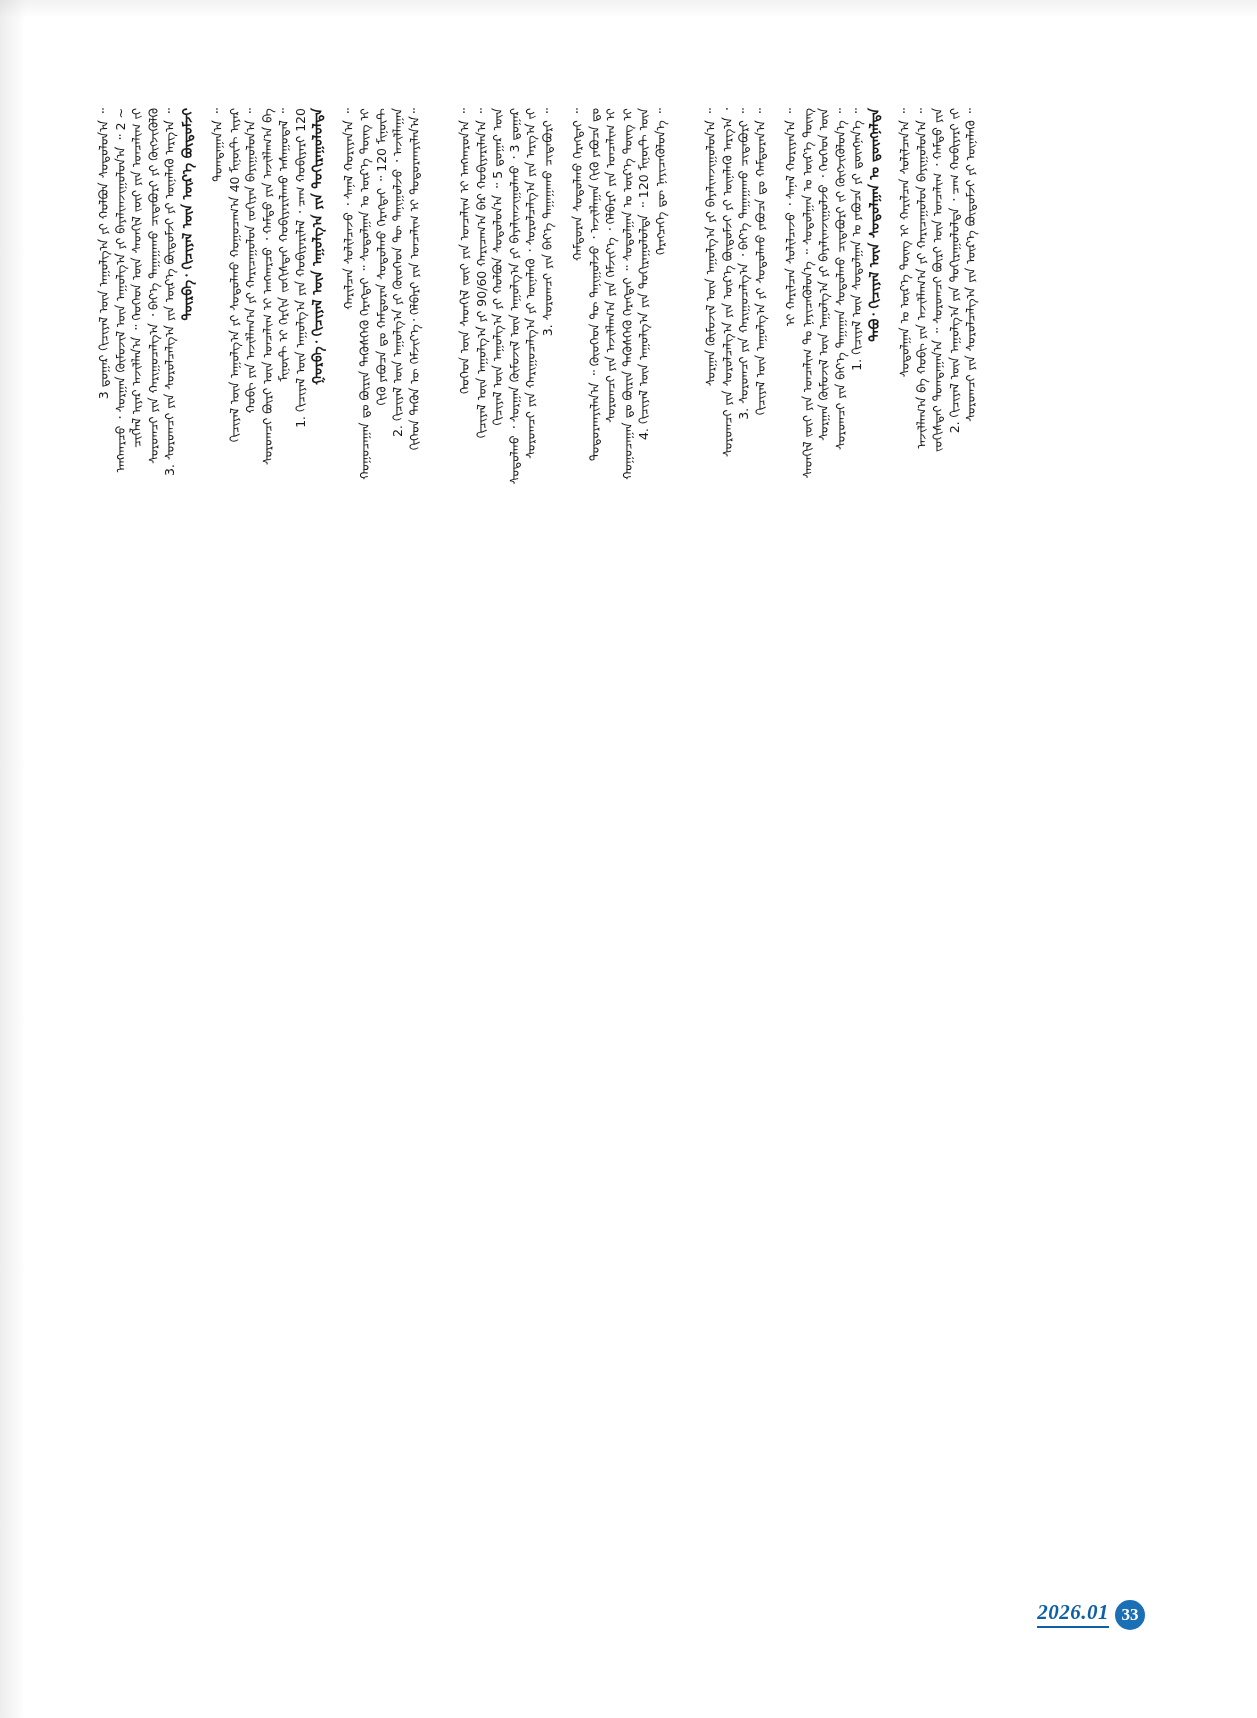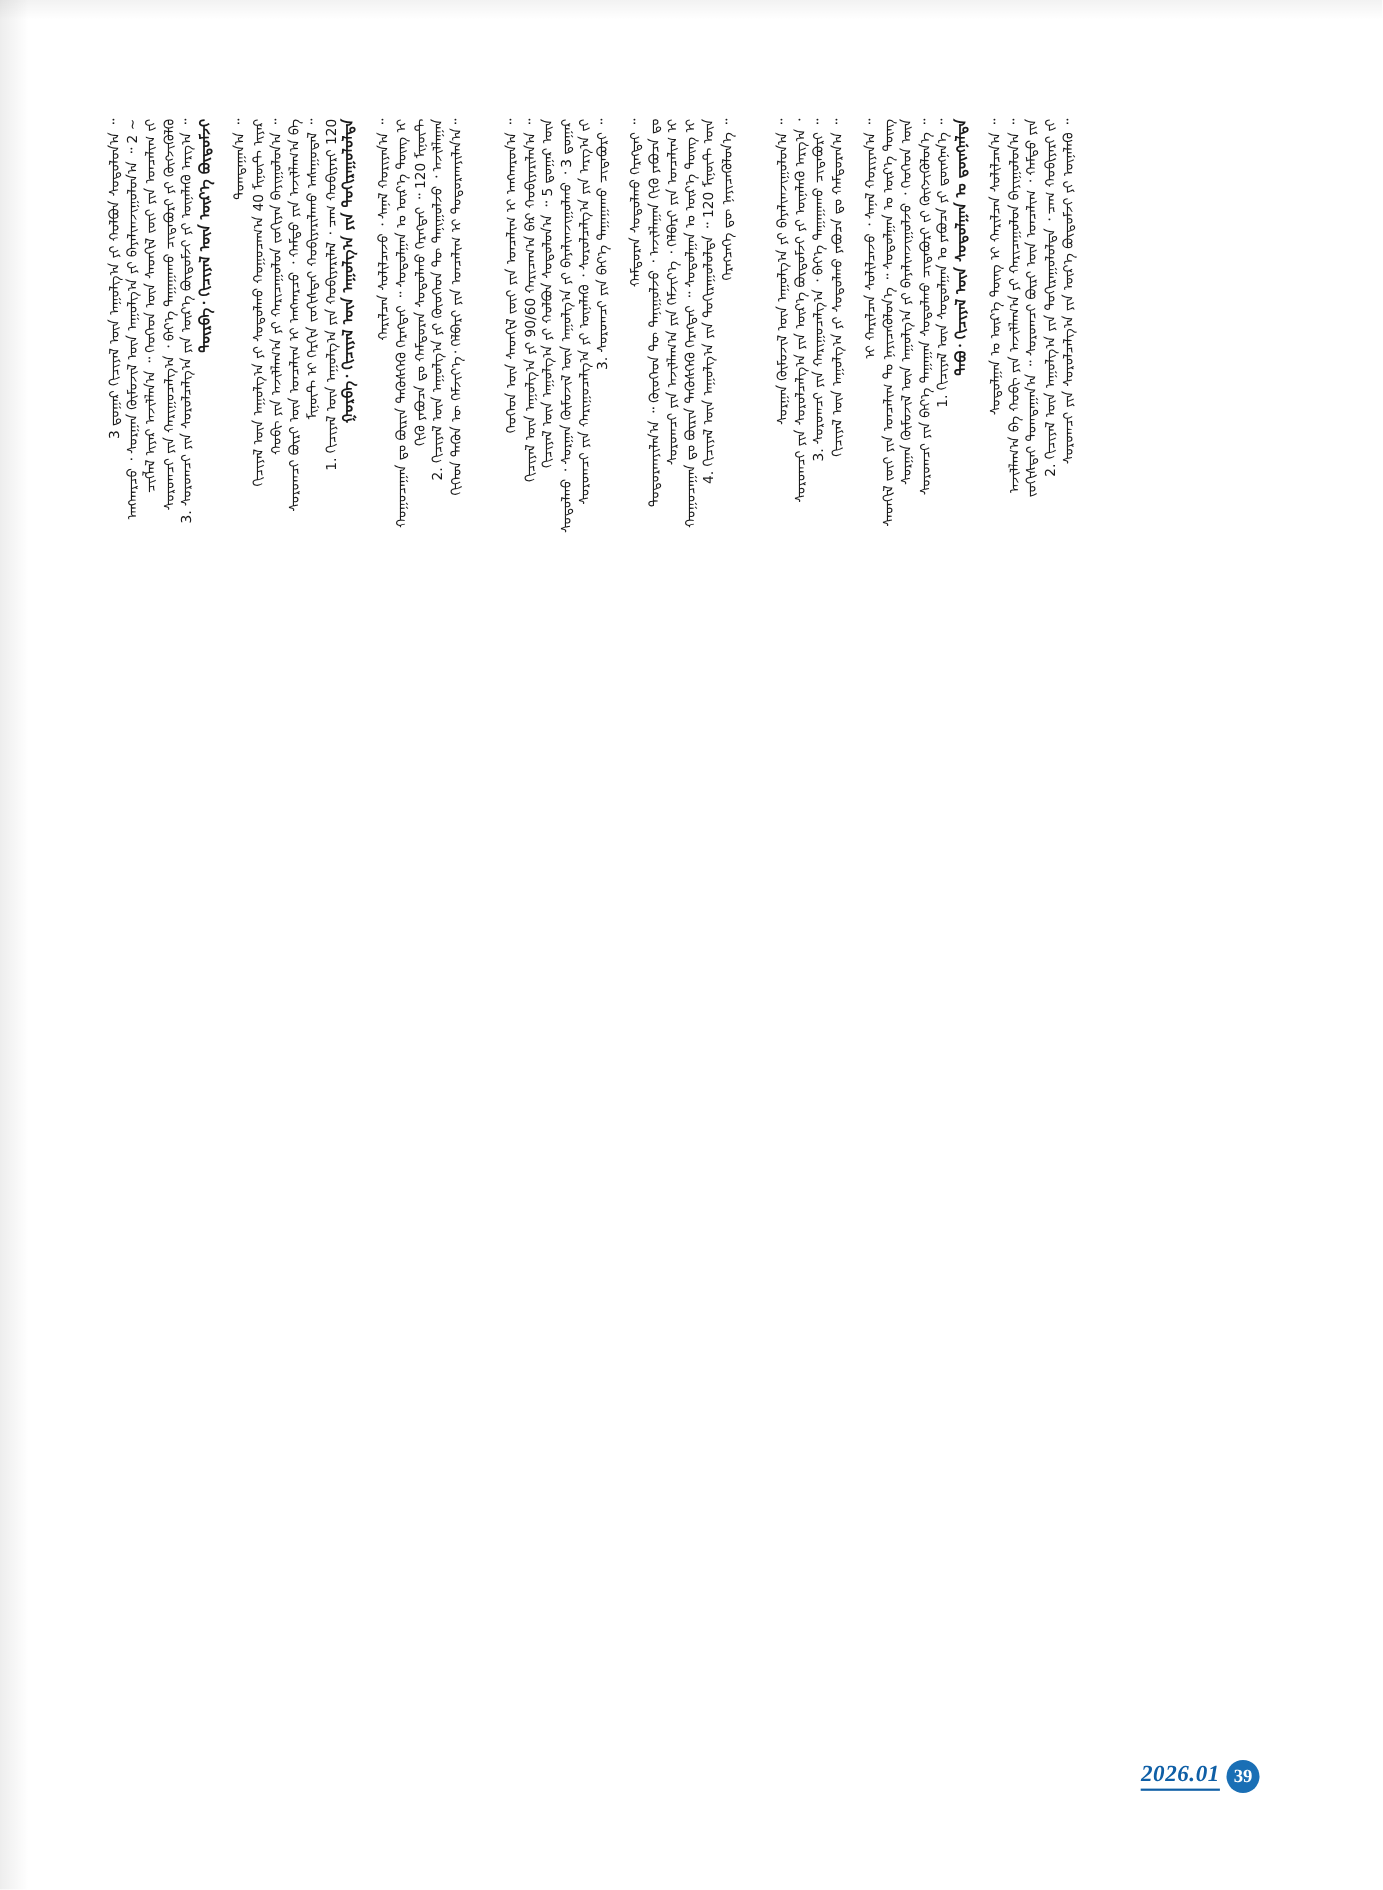--- a/index.html
+++ b/index.html
@@ -187,15 +187,15 @@
         <div class="vline numbered">3. ᠰᠤᠷᠤᠭᠴᠢ ᠶᠢᠨ ᠬᠠᠷᠢᠭᠤᠴᠠᠯᠭ᠎ᠠ ᠂ ᠪᠡᠶ᠎ᠡ ᠳᠠᠭᠠᠭᠠᠬᠤ ᠴᠢᠳᠠᠪᠤᠷᠢ ᠃</div>
         <div class="vline">ᠰᠤᠷᠤᠭᠴᠢ ᠶᠢᠨ ᠰᠤᠷᠤᠯᠴᠠᠯᠭ᠎ᠠ ᠶᠢᠨ ᠦᠷ᠎ᠡ ᠪᠦᠲᠦᠮᠵᠢ ᠶᠢ ᠦᠨᠡᠯᠡᠬᠦ ᠠᠷᠭ᠎ᠠ ᠂</div>
         <div class="vline">ᠰᠤᠷᠭᠠᠨ ᠬᠦᠮᠦᠵᠢᠯ ᠦᠨ ᠠᠭᠤᠯᠭ᠎ᠠ ᠶᠢ ᠪᠠᠶᠠᠯᠢᠭᠵᠢᠭᠤᠯᠤᠨ᠎ᠠ ᠃</div>
       </div>
     </div>
 
   </div>
 
   <div class="footer">
     <div class="footer-date">2026.01</div>
-    <div class="footer-page">39</div>
+    <div class="footer-page">33</div>
   </div>
 </div>
 
 </body></html>

